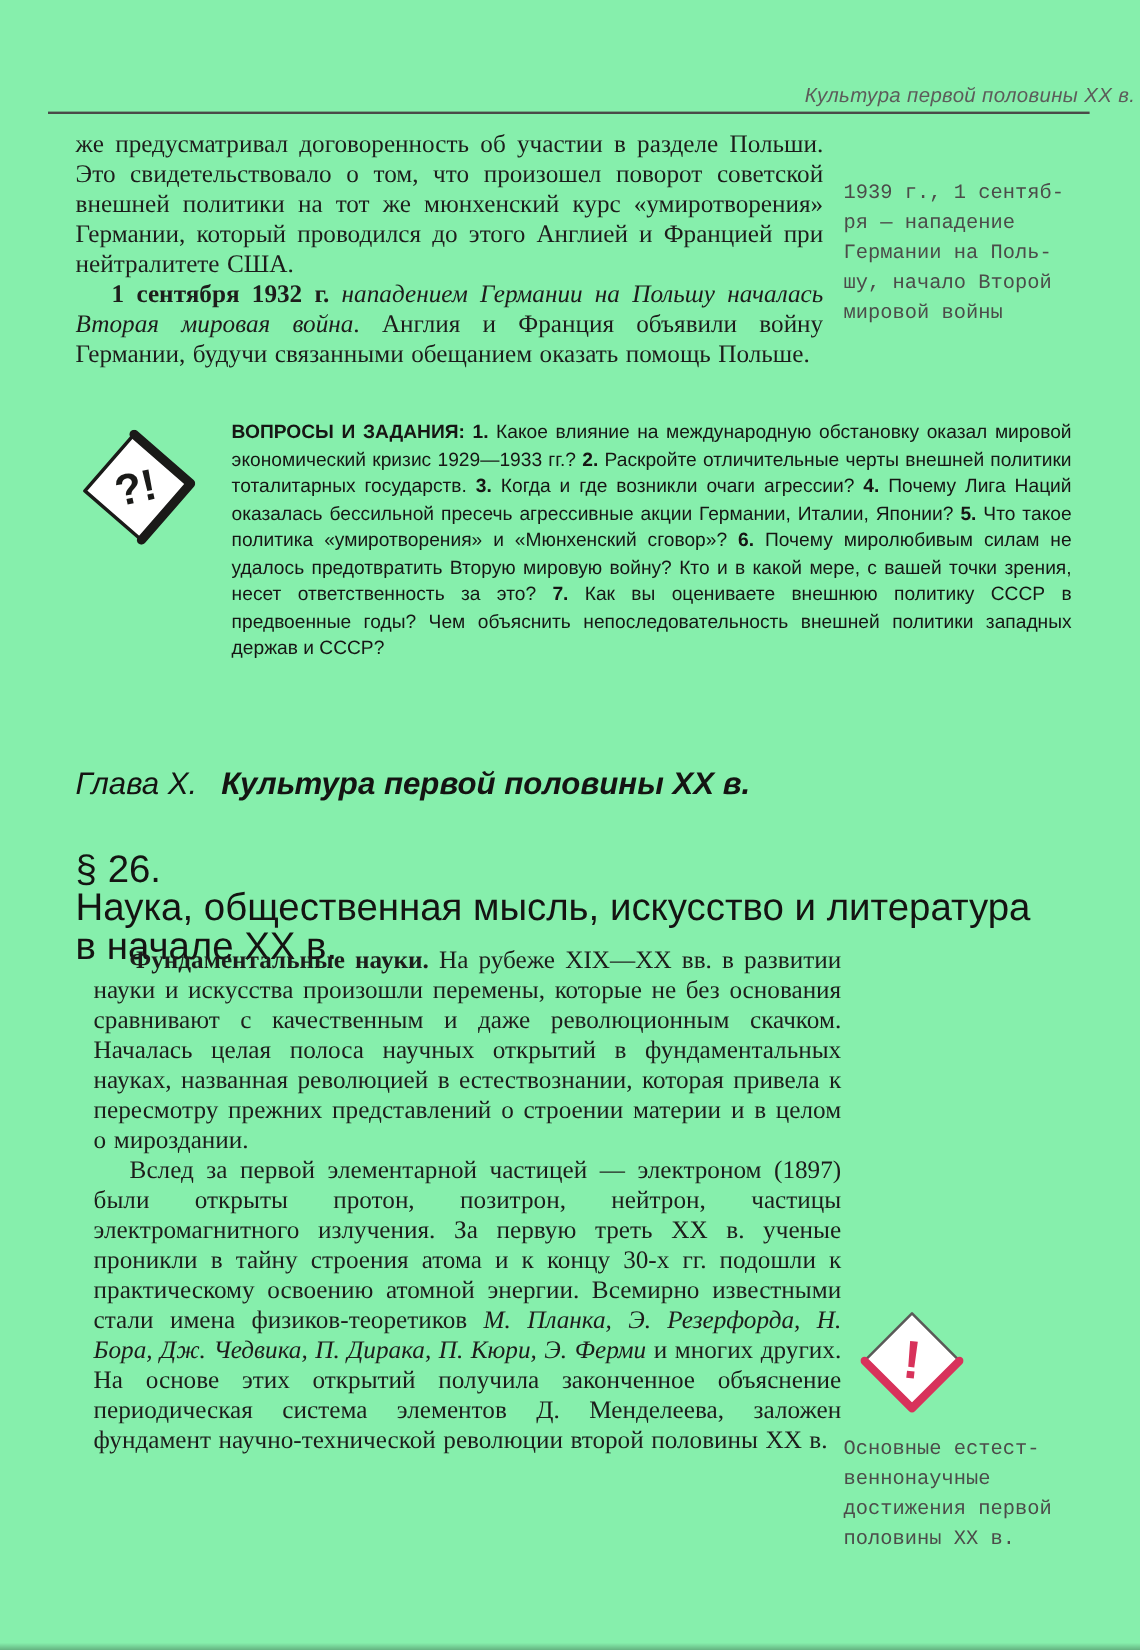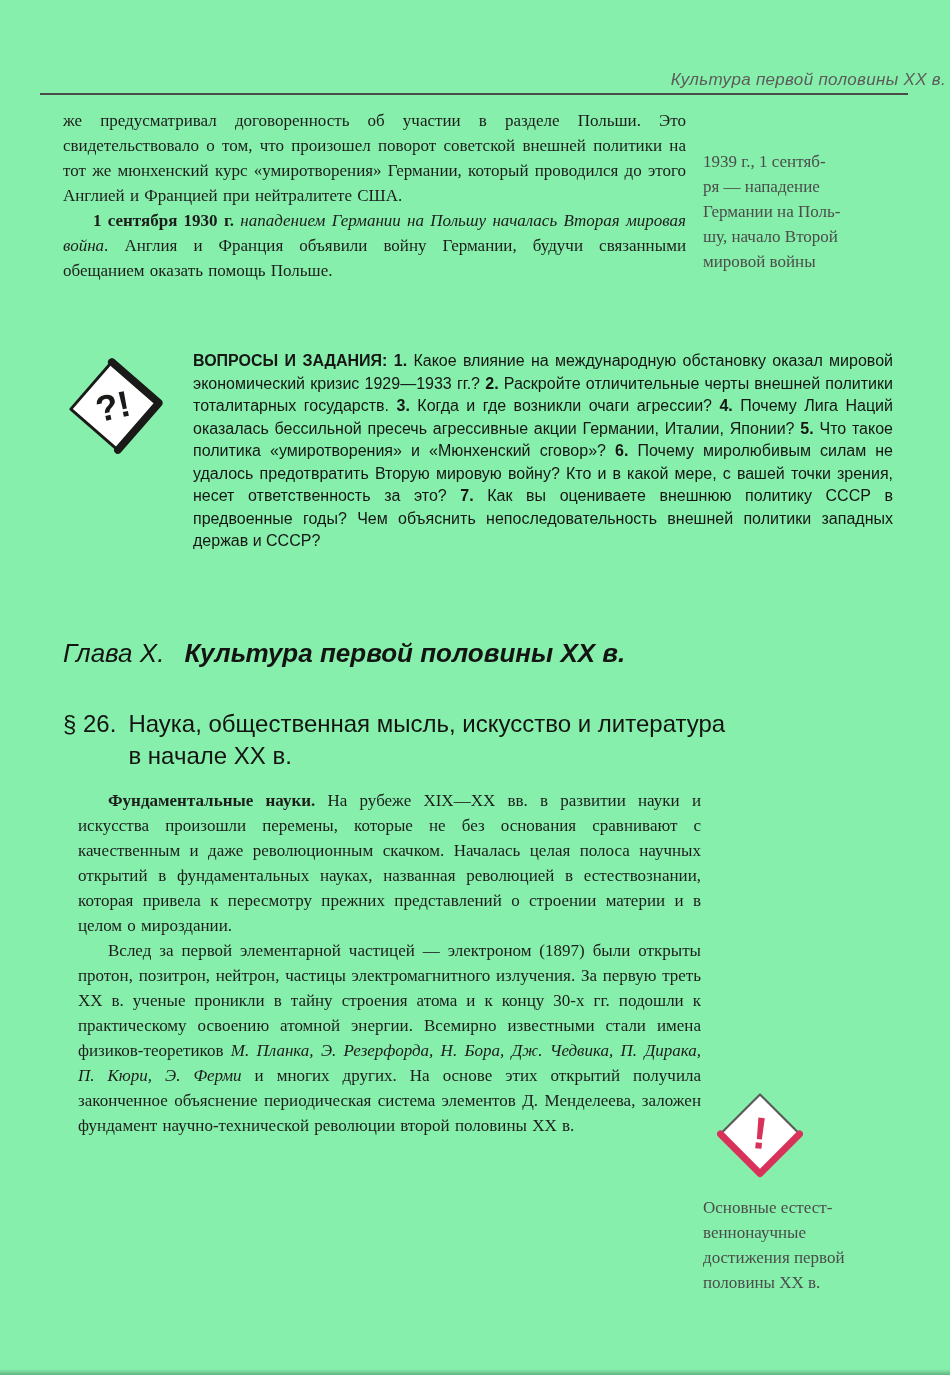--- a/index.html
+++ b/index.html
@@ -20,30 +20,30 @@
     letter-spacing:.3px;
   }
   .header-rule{
     position:absolute;top:93px;left:40px;width:868px;height:2px;
     background:#4a4a48;
   }
   
   .body-col{position:absolute;left:63px;top:108px;width:623px;}
   .body-col2{position:absolute;left:78px;top:788px;width:623px;}
   .body-p{
-    margin:0;font-size:17px;line-height:25px;
+    margin:0;font-size:21px;line-height:25px;
     text-align:justify;word-spacing:1px;
   }
   .body-p.ind{text-indent:30px;}
   
   .margin-note{position:absolute;left:703px;width:202px;}
   .margin-note .icon-wrap{display:block;}
   .side-text{
     margin-top:13px;
-    font-family:Liberation Serif, serif;
+    font-family:Liberation Mono, monospace;
     font-size:17px;line-height:25px;color:#4c4c4a;
   }
   
   .questions{
     position:absolute;left:63px;top:350px;width:832px;
     display:flex;align-items:flex-start;
   }
   .q-icon{flex-shrink:0;margin:8px 30px 0 4px;transform:rotate(-4deg);}
   .q-text{
     font-family:"Liberation Sans","DejaVu Sans",sans-serif;
@@ -54,22 +54,22 @@
   .chapter{
     position:absolute;left:63px;top:638px;margin:0;
     font-family:"Liberation Sans","DejaVu Sans",sans-serif;
     font-size:26px;font-weight:400;color:#141412;font-style:italic;
   }
   .chapter .ch-prefix{margin-right:20px;}
   .chapter .ch-title{font-weight:700;}
   .section-h{
     position:absolute;left:63px;top:708px;margin:0;
     font-family:"Liberation Sans","DejaVu Sans",sans-serif;
-    font-size:24px;font-weight:400;color:#141412;
-    display:flex;line-height:32px;
+    font-size:32px;font-weight:400;color:#141412;
+    display:flex;line-height:32px;flex-direction:column;
   }
   .sec-num{margin-right:12px;white-space:nowrap;}
   
   .footer{
     position:absolute;left:40px;right:40px;top:1291px;
     display:flex;align-items:center;gap:10px;
   }
   .fline{flex:1;height:2.5px;background:#1f1f1d;}
   .pnum{font-size:20px;color:#222;line-height:1;}
   .page-edge{
@@ -81,21 +81,21 @@
 </head>
 <body>
 
 <div class="page">
 
   <div class="running-header">Культура первой половины XX в.</div>
   <div class="header-rule"></div>
 
   <div class="body-col">
     <p class="body-p"><span>же предусматривал договоренность об участии в разделе Польши. Это свидетельствовало о том, что произошел поворот советской внешней политики на тот же мюнхенский курс «умиротворения» Германии, который проводился до этого Англией и Францией при нейтралитете США.</span></p>
-    <p class="body-p ind"><span style="font-weight: 700;">1 сентября 1930 г. </span><span style="font-style: italic;">нападением Германии на Польшу началась Вторая мировая война</span><span>. Англия и Франция объявили войну Германии, будучи связанными обещанием оказать помощь Польше.</span></p>
+    <p class="body-p ind"><span style="font-weight: 700;">1 сентября 1932 г. </span><span style="font-style: italic;">нападением Германии на Польшу началась Вторая мировая война</span><span>. Англия и Франция объявили войну Германии, будучи связанными обещанием оказать помощь Польше.</span></p>
   </div>
 
   <aside class="margin-note" style="top:136px;">
     <div class="side-text">1939 г., 1 сентяб-<br>ря — нападение<br>Германии на Поль-<br>шу, начало Второй<br>мировой войны</div>
   </aside>
 
   <section class="questions">
     <span class="q-icon">
       <svg width="96" height="96" viewBox="0 0 100 100">
         <polygon points="50,4 96,50 50,96 4,50" fill="#ffffff" stroke="#1a1a18" stroke-width="3" stroke-linejoin="round"></polygon>

